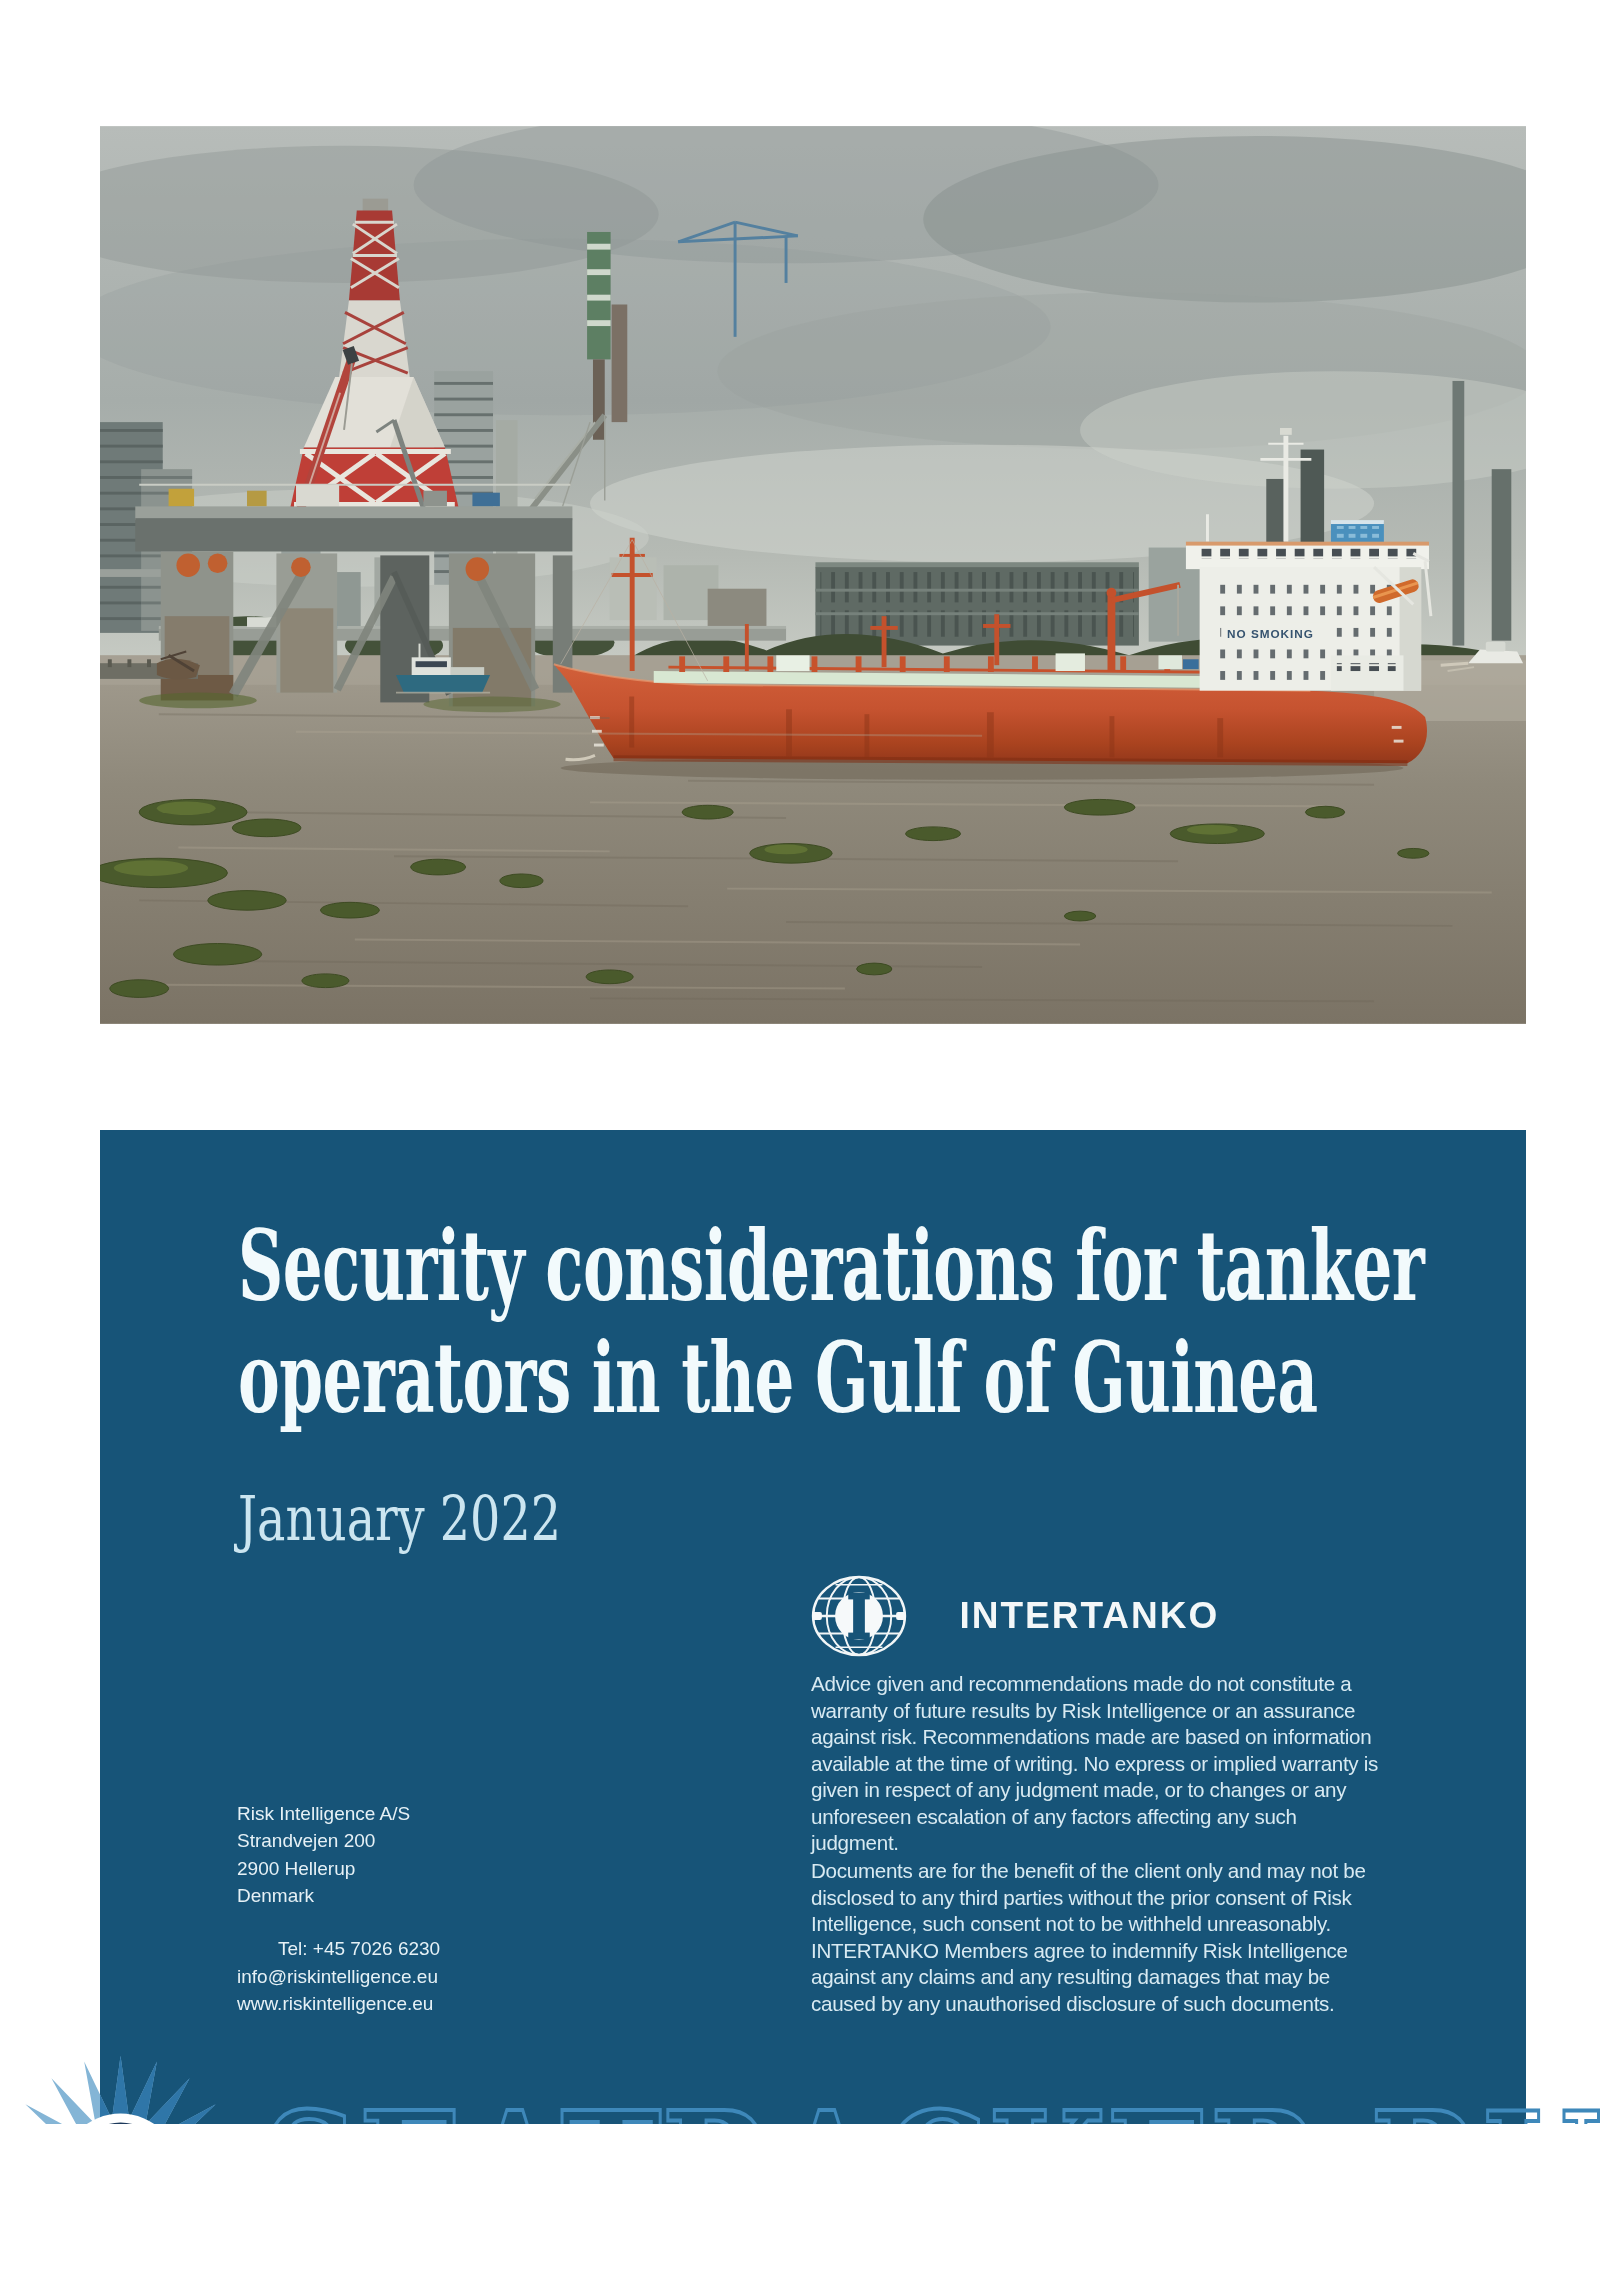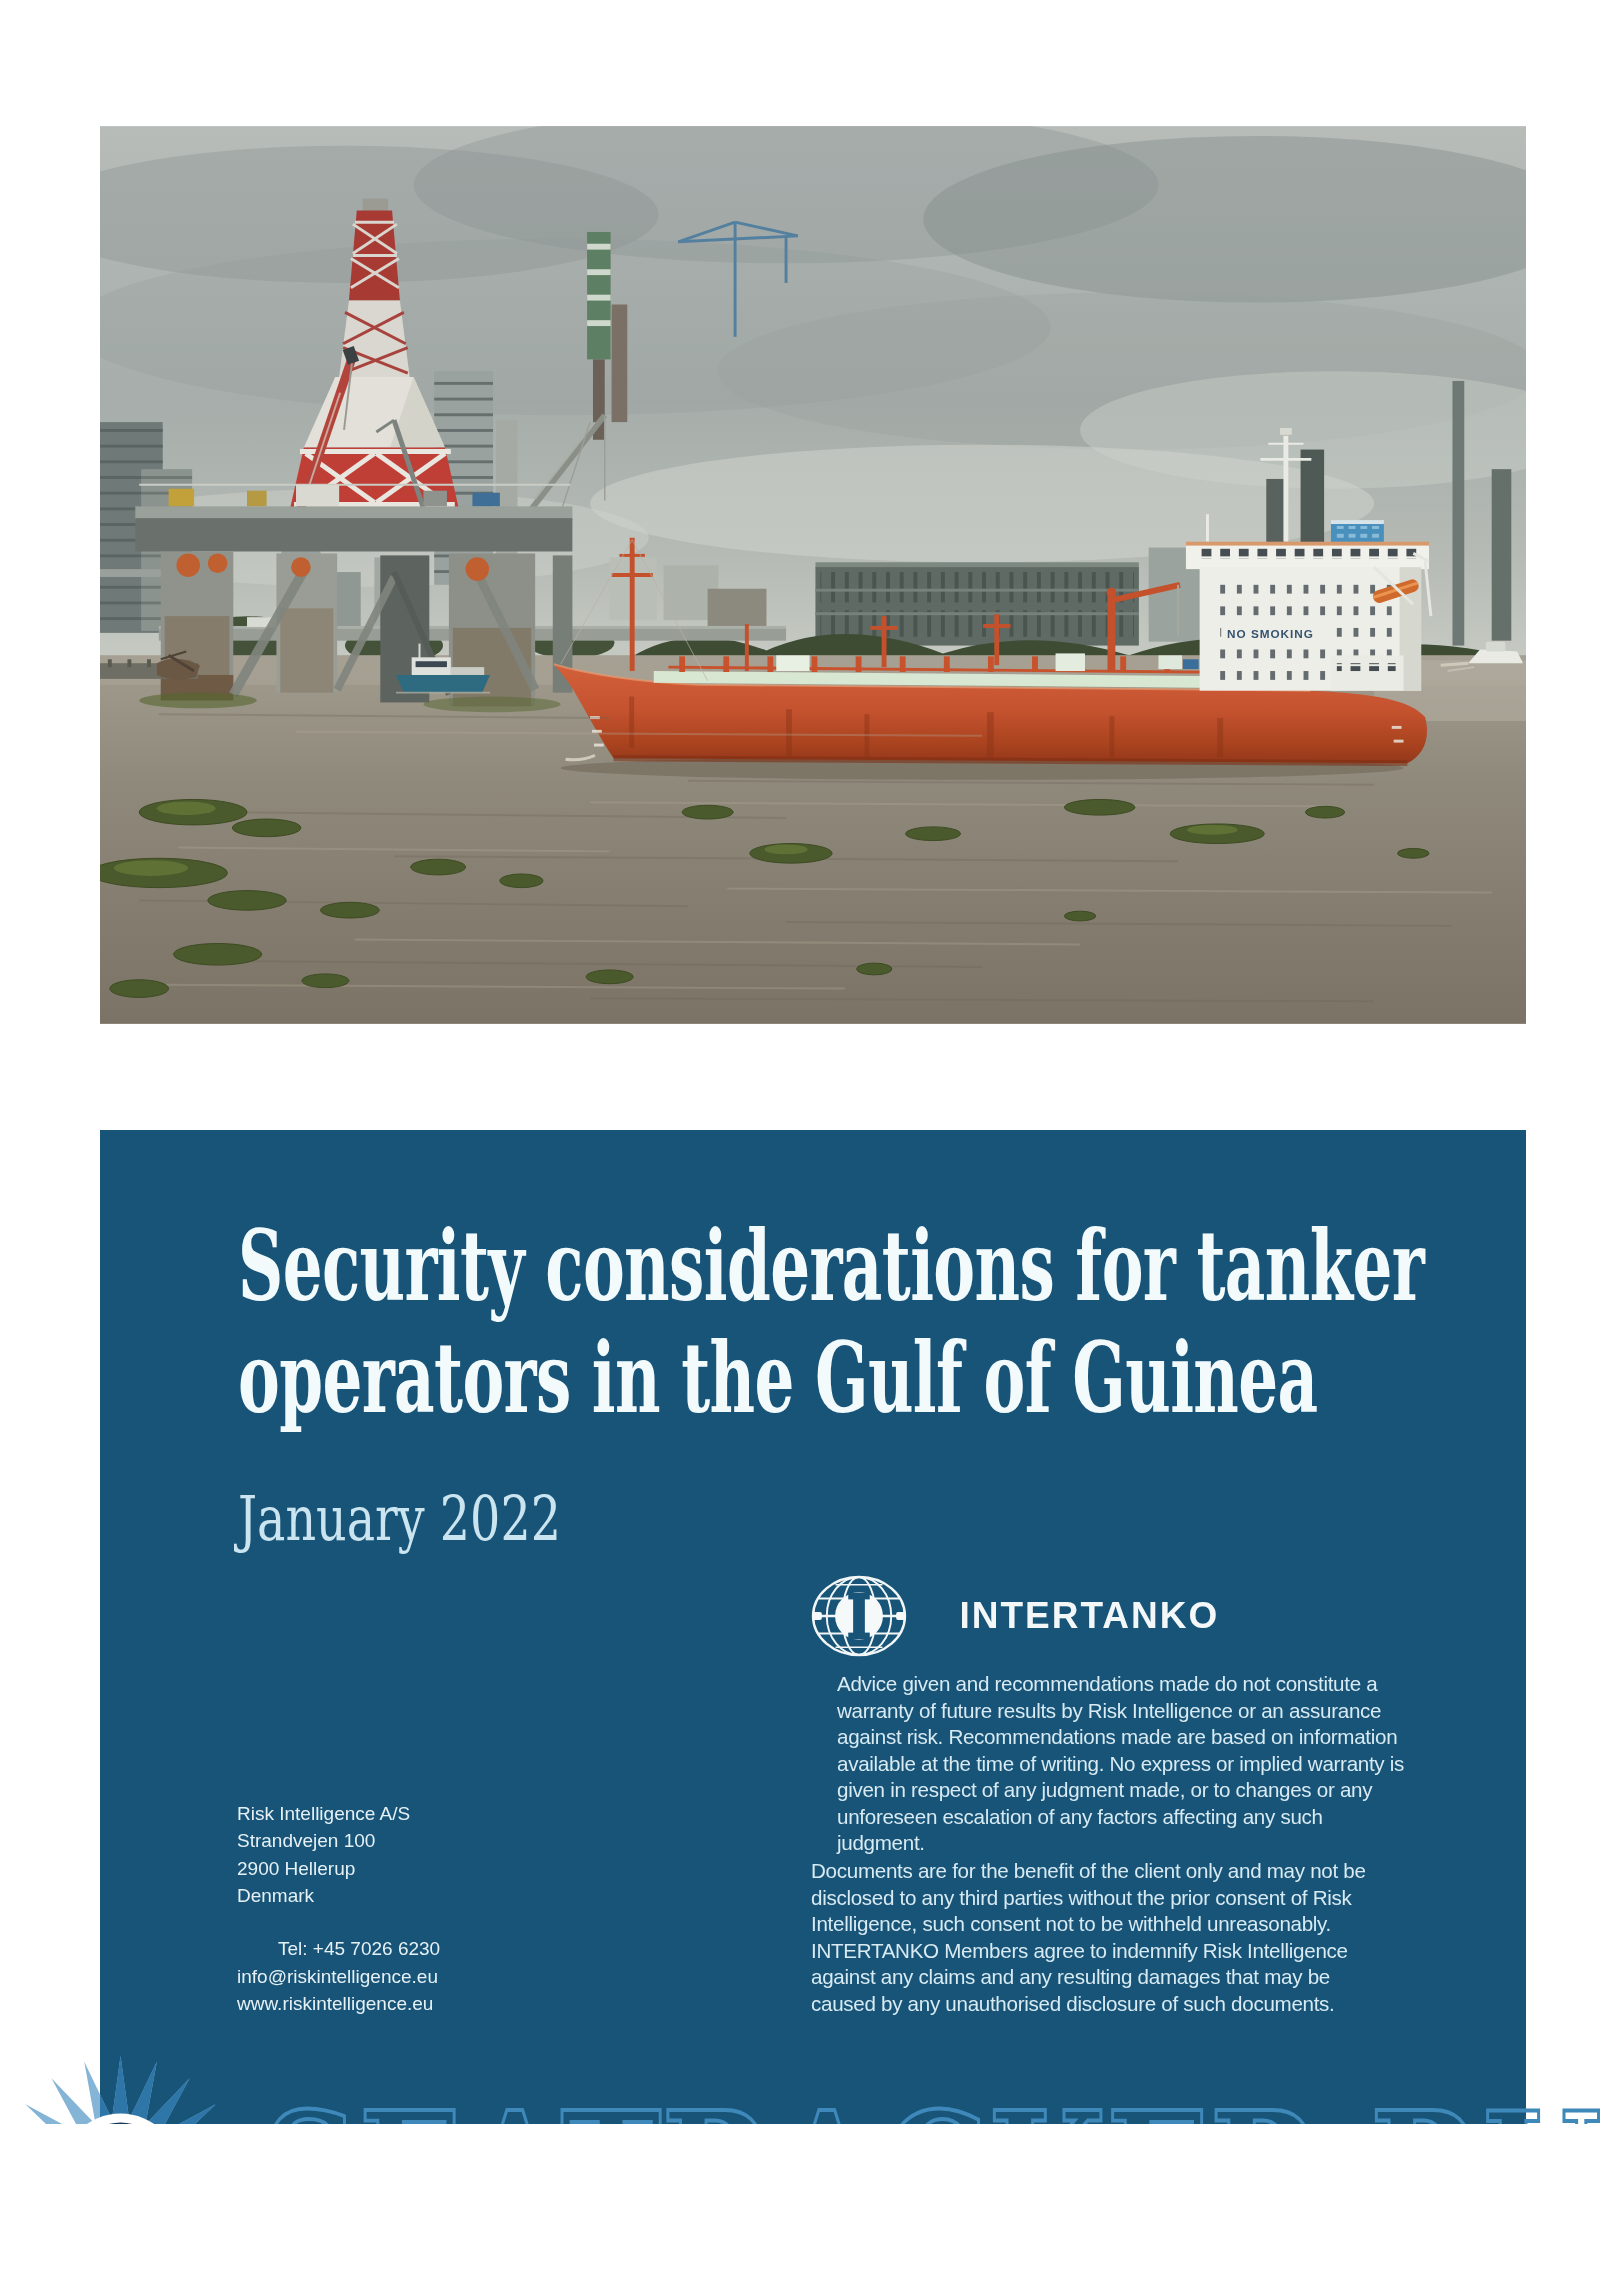--- a/index.html
+++ b/index.html
@@ -41,21 +41,21 @@
     display:flex; align-items:center; gap:23.5px;
   }
   .intertanko-word {
     font-family:"Liberation Sans", sans-serif; font-weight:700; font-size:37px;
     letter-spacing:2px; color:#f3f7f8; white-space:nowrap;margin-left:28px;
   }
   .disclaimer {
     position:absolute; left:711px; width:572px;
     font-size:20.6px; line-height:26.5px; letter-spacing:-0.3px; color:#d8eaf2;
   }
-  .disclaimer.p1 { top:541px;margin-left:26px; }
+  .disclaimer.p1 { top:541px; }
   .disclaimer.p2 { top:728px; }
   .contact-block {
     position:absolute; left:137px; top:670px;
     font-size:19px; line-height:27.4px; color:#e6f1f6;
   }
   .contact-block .gap { margin-top:25.5px;margin-left:41px; }
   
   .watermark-svg { position:absolute; left:0; top:2044px; width:1621px; height:249px; }
 </style>
 </head>
@@ -443,21 +443,21 @@
         <rect x="39" y="61" width="22" height="7" fill="#175478"></rect>
       </svg>
       <span class="intertanko-word">INTERTANKO</span>
     </div>
 
     <p class="disclaimer p1">Advice given and recommendations made do not constitute a warranty of future results by Risk Intelligence or an assurance against risk. Recommendations made are based on information available at the time of writing. No express or implied warranty is given in respect of any judgment made, or to changes or any unforeseen escalation of any factors affecting any such judgment.</p>
     <p class="disclaimer p2">Documents are for the benefit of the client only and may not be disclosed to any third parties without the prior consent of Risk Intelligence, such consent not to be withheld unreasonably. INTERTANKO Members agree to indemnify Risk Intelligence against any claims and any resulting damages that may be caused by any unauthorised disclosure of such documents.</p>
 
     <div class="contact-block">
       <div>Risk Intelligence A/S</div>
-      <div>Strandvejen 100</div>
+      <div>Strandvejen 200</div>
       <div>2900 Hellerup</div>
       <div>Denmark</div>
       <div class="gap">Tel: +45 7026 6230</div>
       <div>info@riskintelligence.eu</div>
       <div>www.riskintelligence.eu</div>
     </div>
   </div>
 
   <svg class="watermark-svg" viewBox="0 0 1654 254">
     <defs>

